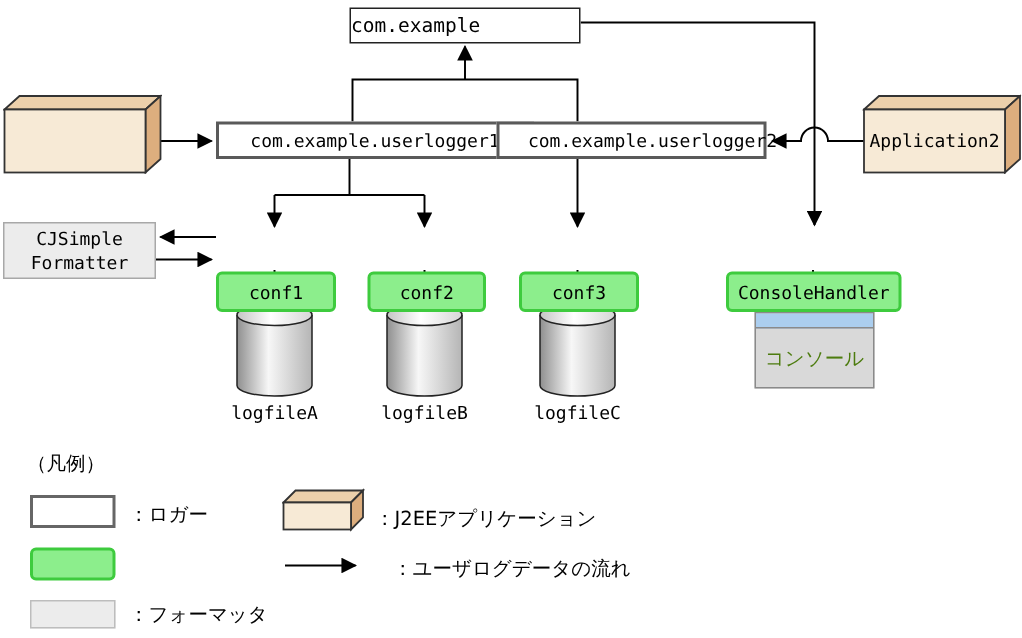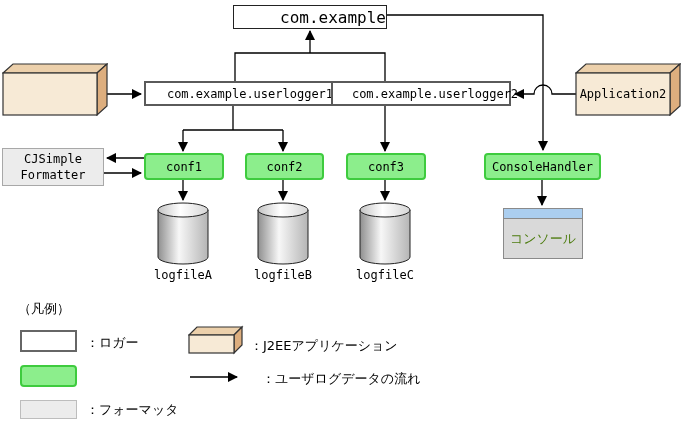--- a/index.html
+++ b/index.html
@@ -8,27 +8,28 @@
     font-family:"DejaVu Sans Mono", monospace;
   }
   .abs{position:absolute;box-sizing:border-box;}
   .mono{font-family:"DejaVu Sans Mono", monospace;}
   .jp{font-family:"DejaVu Sans", sans-serif;}
   .logger-box{
     background:#fff;border:2px solid #5a5a5a;font-size:12px;color:#000;
     display:flex;align-items:center;justify-content:center;white-space:nowrap;
   }
   .root-box{
-    background:#fff;border:1px solid #222;font-size:16px;color:#000;
-    display:flex;align-items:center;justify-content:flex-end;
+    background:#fff;border:1px solid #222;font-size:13px;color:#000;
+    display:flex;align-items:center;justify-content:flex-start;
   }
   .handler-box{
     background:#8cee8c;border:2px solid #3ecb3e;border-radius:4px;
     font-size:12px;color:#000;display:flex;align-items:center;justify-content:center;
     white-space:nowrap;
+    margin-top:28px;
   }
   .formatter-box{
     background:#ececec;border:1px solid #a8a8a8;font-size:12px;color:#000;
     display:flex;flex-direction:column;align-items:center;justify-content:center;
     line-height:16px;
   }
   .app3d-label{
     position:absolute;left:0;top:10px;width:96px;height:42px;
     display:flex;align-items:center;justify-content:center;
     font-size:12px;color:#000;white-space:nowrap;

